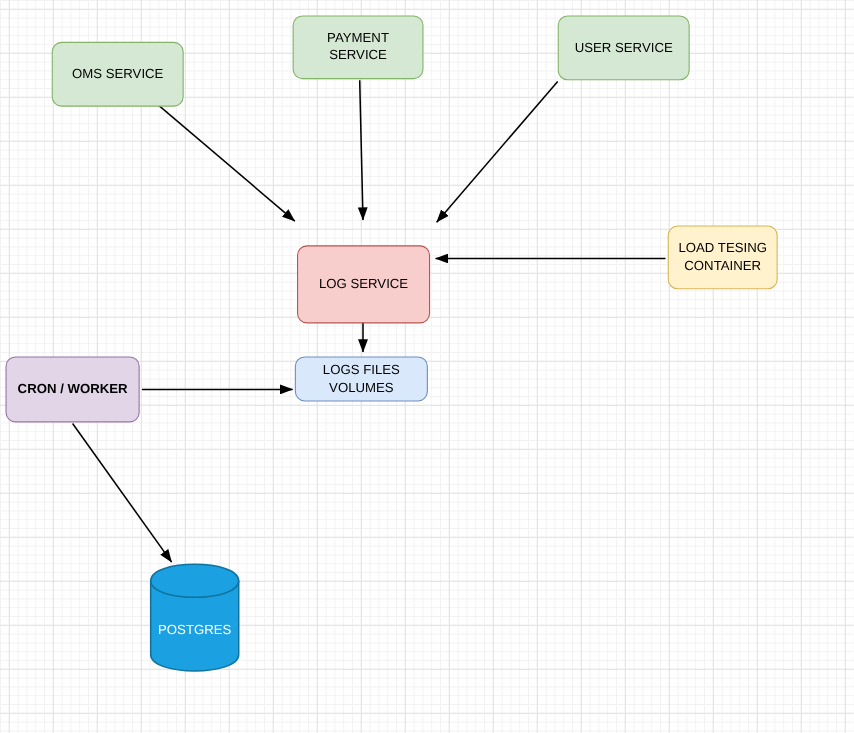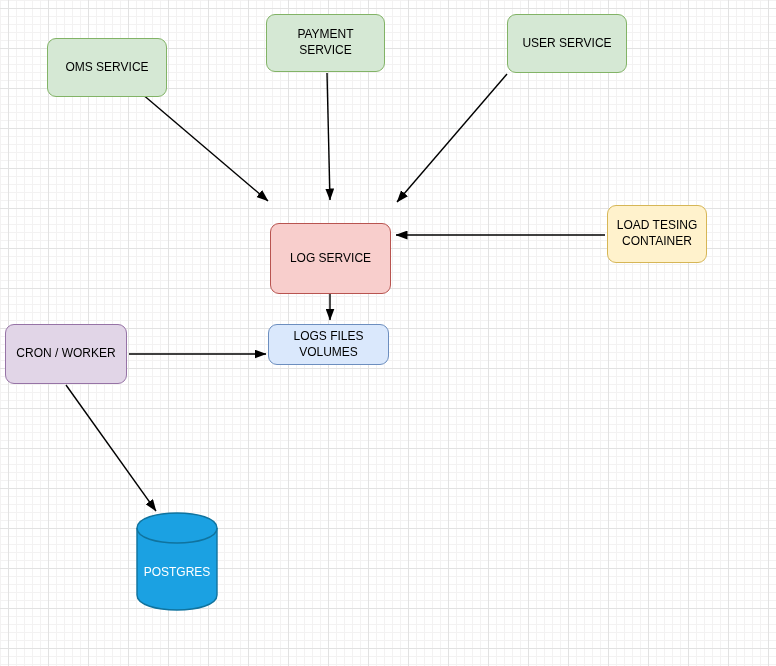--- a/index.html
+++ b/index.html
@@ -91,21 +91,21 @@
   </div>
 
   <div class="node" style="left: 270px; top: 203px; width: 121px; height: 71px; background-color: rgb(248, 206, 204); border-color: rgb(184, 84, 80); margin-top: 20px;">
     <span>LOG SERVICE</span>
   </div>
 
   <div class="node" style="left: 607px; top: 205px; width: 100px; height: 58px; background-color: rgb(255, 242, 204); border-color: rgb(214, 182, 86);">
     <span>LOAD TESING CONTAINER</span>
   </div>
 
-  <div class="node" style="left: 5px; top: 324px; width: 122px; height: 60px; background-color: rgb(225, 213, 231); border-color: rgb(150, 115, 166);">
+  <div class="node" style="left: 5px; top: 324px; width: 122px; height: 60px; background-color: rgb(225, 213, 231); border-color: rgb(150, 115, 166); font-weight: bold;">
     <span>CRON / WORKER</span>
   </div>
 
   <div class="node" style="left: 268px; top: 324px; width: 121px; height: 41px; background-color: rgb(218, 232, 252); border-color: rgb(108, 142, 191);">
     <span>LOGS FILES VOLUMES</span>
   </div>
 
 </div>
 
 </body></html>

